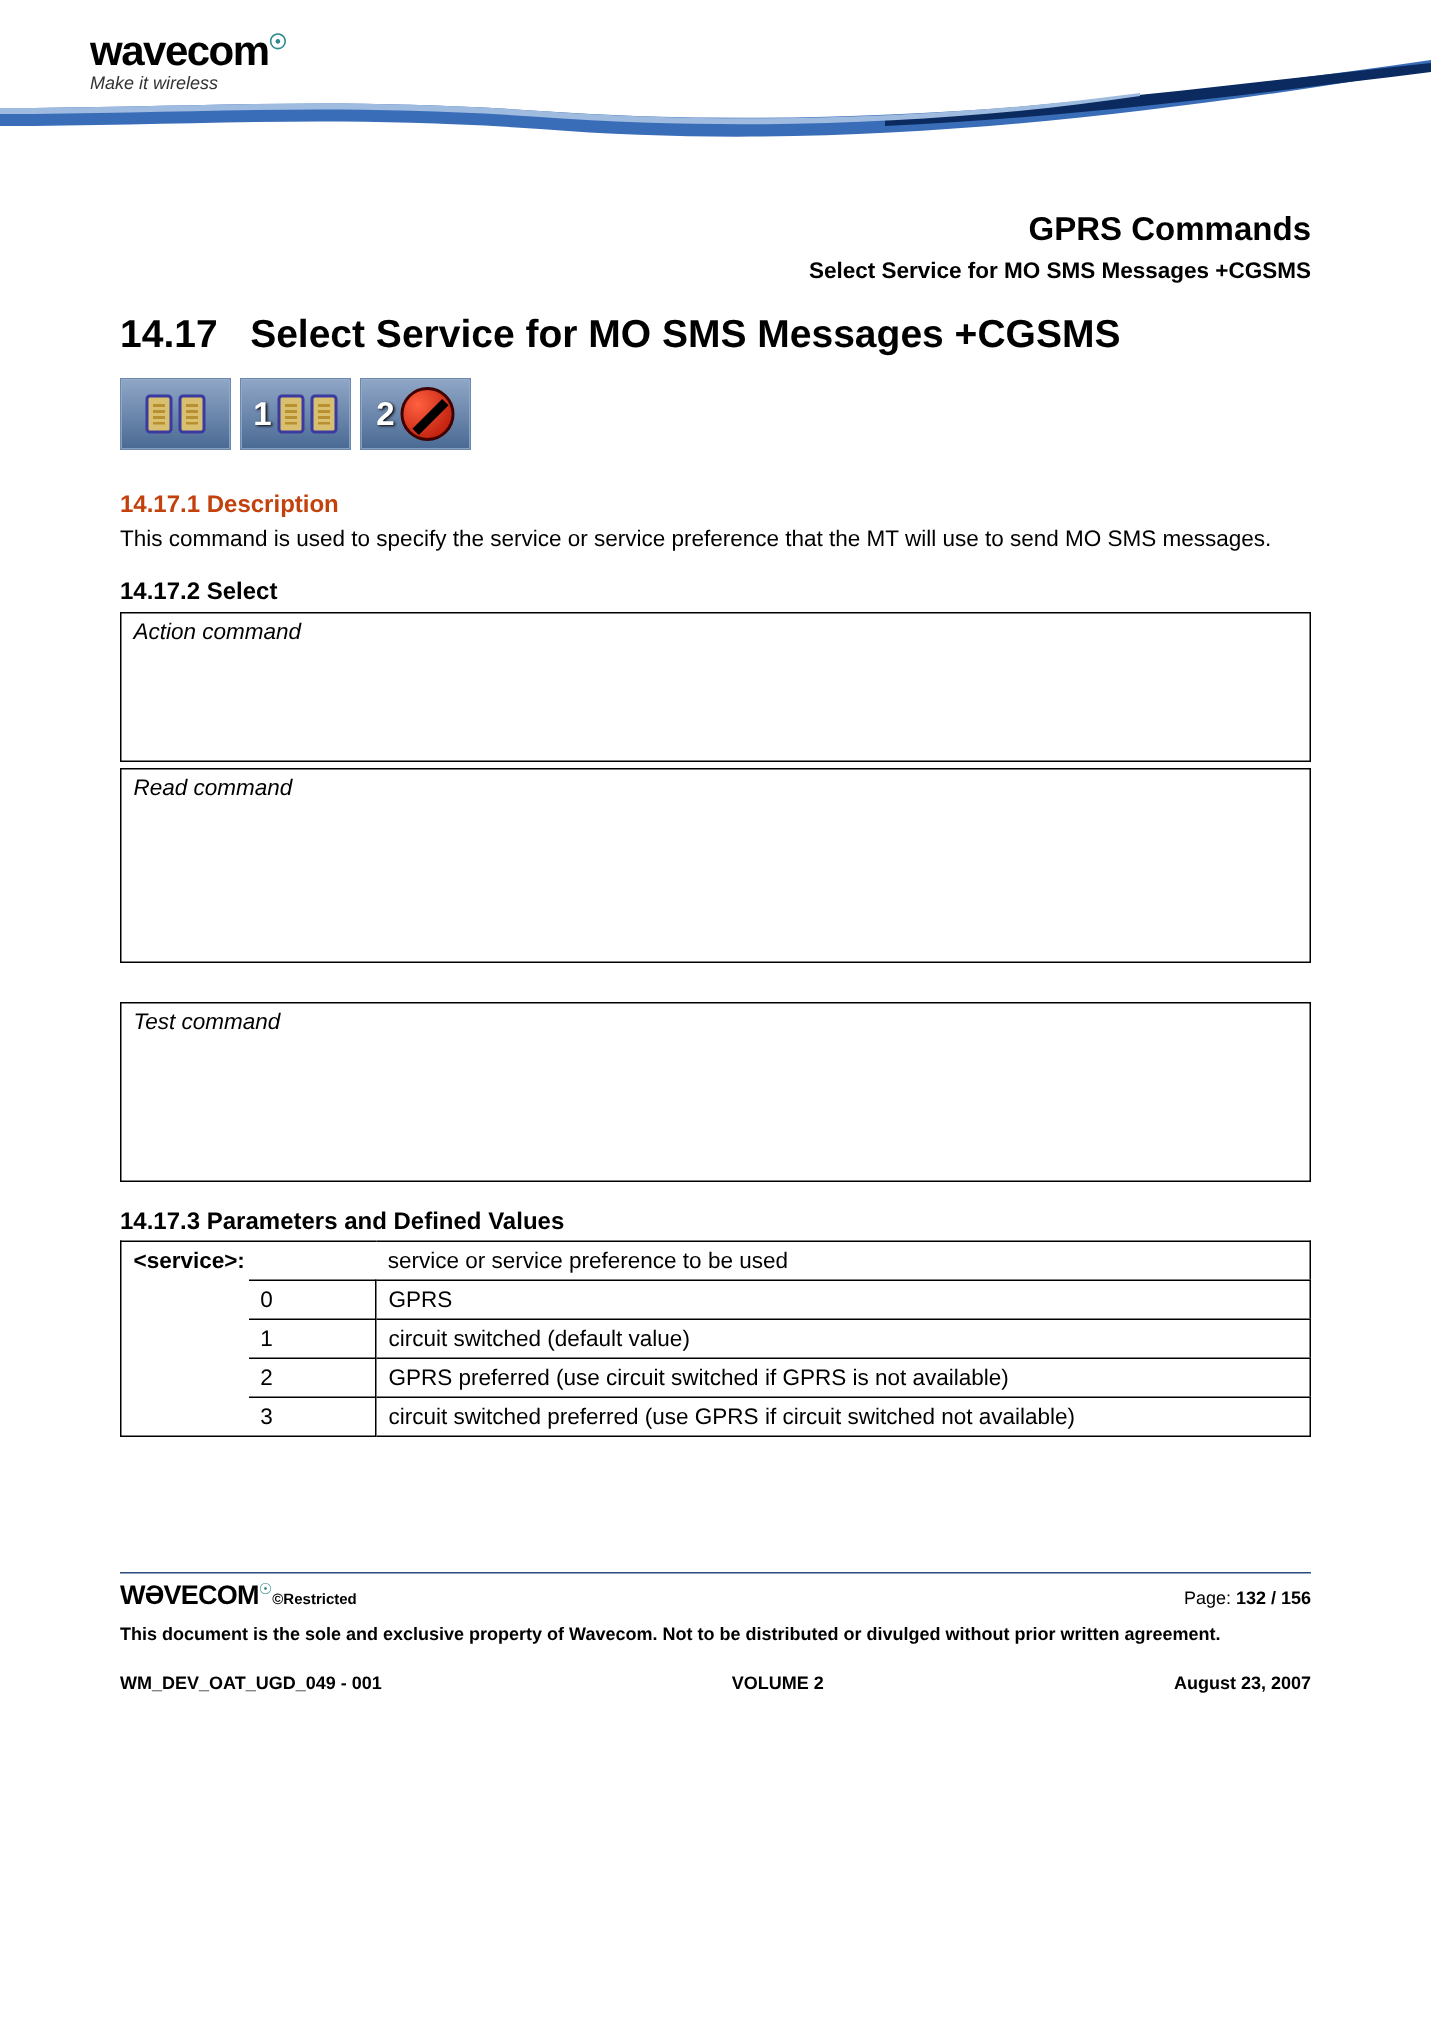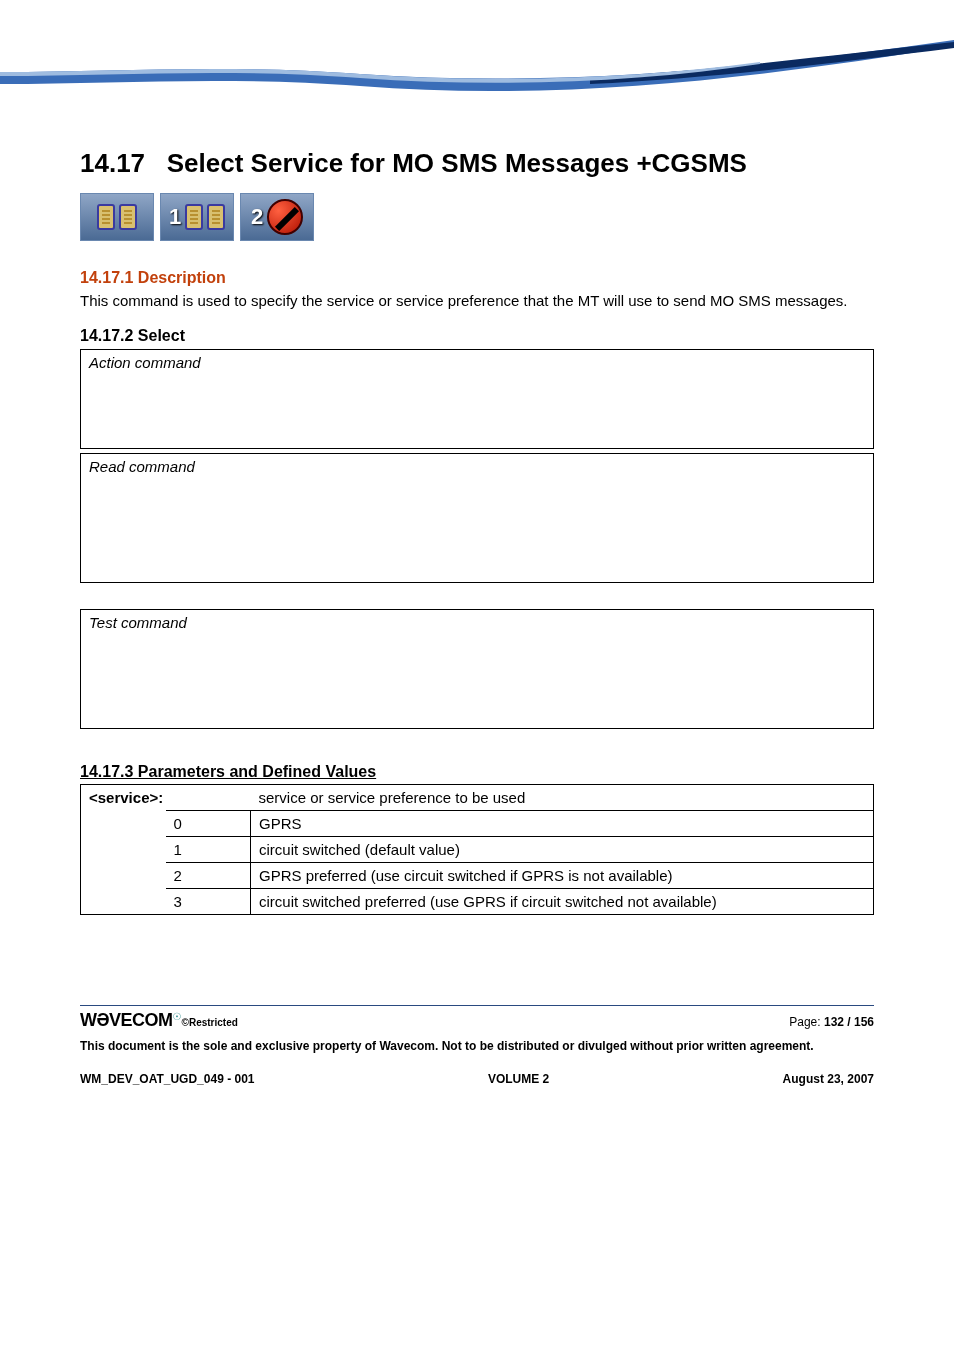--- a/index.html
+++ b/index.html
@@ -158,22 +158,21 @@
     font-style: italic;
     min-height: 100px;
   }
   .cmd-box.read { min-height: 130px; }
   .cmd-box.test { min-height: 120px; margin-top: 26px; }
   .params-sub {
     font-family: Arial, sans-serif;
     font-weight: 900;
     font-size: 16px;
     color: #000;
-    margin-top: 34px;
-    text-decoration: underline;
+    margin-top: 18px;
   }
   .param-table {
     border: 1px solid #000;
     width: 100%;
     border-collapse: collapse;
     margin-top: 3px;
     font-family: Verdana, sans-serif;
     font-size: 15px;
   }
   .param-table td {
@@ -239,24 +238,32 @@
 </style>
 </head>
 <body>
 
 <div class="header-area">
   <svg class="swoosh" viewBox="0 0 954 100" preserveAspectRatio="none">
     <path d="M0,44 C120,44 220,36 360,46 C560,60 760,40 954,12 L954,18 C760,50 560,74 360,58 C220,48 120,56 0,56 Z" fill="#3a6db8"></path>
     <path d="M590,50 C720,42 840,26 954,14 L954,20 C840,34 720,50 590,56 Z" fill="#0a2a60"></path>
     <path d="M0,44 C120,44 220,36 360,46 C500,56 640,50 760,34 L760,36 C640,54 500,60 360,50 C220,40 120,48 0,48 Z" fill="#9fbce0"></path>
   </svg>
+  <div class="logo-block">
+    <div class="logo-main"><span>wavecom</span><span class="logo-sup">☉</span></div>
+    <div class="logo-tag">Make it wireless</div>
+  </div>
 </div>
 
 <div class="content">
 
+  <div class="cmd-header">
+    <div class="cmd-title">GPRS Commands</div>
+    <div class="cmd-sub">Select Service for MO SMS Messages +CGSMS</div>
+  </div>
 
   <div class="section-heading">
     <span>14.17</span>&nbsp;&nbsp;&nbsp;<span>Select Service for MO SMS Messages +CGSMS</span>
   </div>
 
   <div class="icon-row">
     <div class="icon-box">
       <div class="sim"></div>
       <div class="sim"></div>
     </div>

